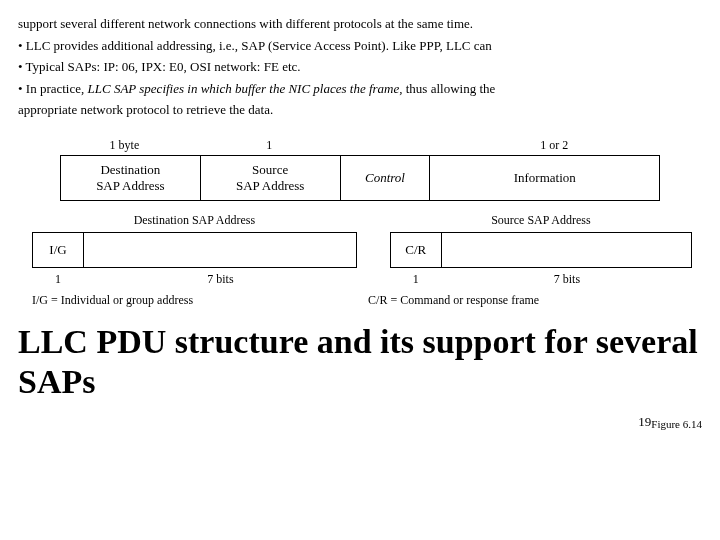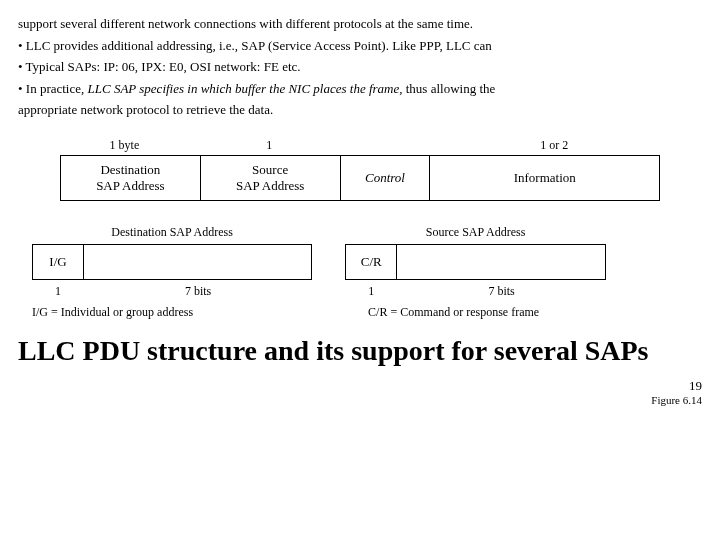--- a/index.html
+++ b/index.html
@@ -61,23 +61,23 @@
       width: 90px;
       font-style: italic;
     }
     .pdu-table .info {
       width: 230px;
     }
 
     
     .sap-section {
       display: flex;
-      margin: 24px 0 6px 14px;
+      margin: 12px 0 6px 14px;
       gap: 0;
-      width: 574px;
+      width: 660px;
     }
     .sap-left {
       width: 330px;
     }
     .sap-right {
       width: 340px;
       padding-left: 33px;
     }
     .sap-label {
       font-size: 12px;
@@ -129,31 +129,31 @@
       width: 330px;
       font-size: 12px;
     }
     .legend-right {
       width: 340px;
       font-size: 12px;
     }
 
     
     .main-title {
-      font-size: 28px;
+      font-size: 34px;
       font-weight: bold;
       margin: 10px 0 8px 0;
       line-height: 1.2;
     }
 
     
     .footer {
       display: flex;
       justify-content: flex-end;
-      flex-direction: column;
+      flex-direction: row;
       align-items: flex-end;
       margin-top: 11px;
       font-family: Liberation Serif, serif;
     }
     .page-number {
       font-size: 13px;
     }
     .figure-label {
       font-size: 11px;
     }

